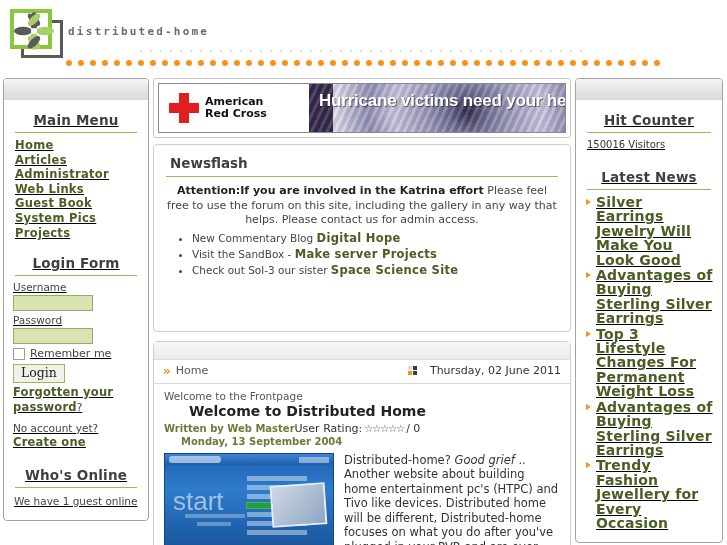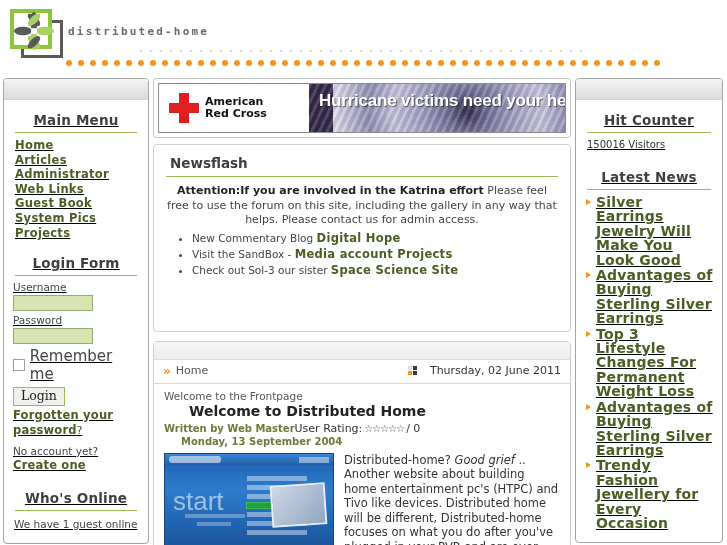--- a/index.html
+++ b/index.html
@@ -73,21 +73,21 @@
   }
 
   
   .fld-label { font-size: 10.5px; color: #444; margin: 2px 0 2px 0; }
   .fld-input {
     width: 80px; height: 16px; background: #d8e4b0; border: 1px solid #9aa878;
     display: block; margin-bottom: 3px;
   }
   .remember-row { display: flex; align-items: center; gap: 5px; margin: 3px 0 2px 0; }
   .cbox { width: 12px; height: 12px; border: 1px solid #9e9e9e; background: #fff; display: block; }
-  .remember-row span { font-size: 15px; color: #444; }
+  .remember-row span { font-size: 11px; color: #444; }
   .login-btn {
     font-family: "DejaVu Serif", "Liberation Serif", serif;
     font-size: 12.5px; color: #222; background: #f0f0ec;
     border: 1px solid #9bbb59; padding: 0px 7px 1px 7px; margin: 1px 0 1px 0;
     display: inline-block; line-height: 16px; cursor: pointer;
   }
   .link-bold { font-size: 11.5px; font-weight: bold; color: #4a5d23; text-decoration: none;
     line-height: 14px; display: inline; letter-spacing: .2px;}
   .mini { font-size: 10.5px; color: #444; line-height: 14px; margin-top: 7px; }
   .mini-plain { font-size: 10.5px; color: #444; }
@@ -412,21 +412,21 @@
 
       <div class="content-panel">
         <div class="newsflash-body">
           <div class="nf-title">Newsflash</div>
           <hr class="nf-rule">
           <p class="nf-para">
             <b>Attention:If you are involved in the Katrina effort</b><span> Please feel free to use the forum on this site, including the gallery in any way that helps. Please contact us for admin access.</span>
           </p>
           <ul class="nf-list">
             <li><span>New Commentary Blog </span><a href="#">Digital Hope</a></li>
-            <li><span>Visit the SandBox - </span><a href="#">Media account Projects</a></li>
+            <li><span>Visit the SandBox - </span><a href="#">Make server Projects</a></li>
             <li><span>Check out Sol-3 our sister </span><a href="#">Space Science Site</a></li>
           </ul>
           <div class="nf-spacer"></div>
         </div>
       </div>
 
       <div class="content-panel">
         <div class="bc-cap"></div>
         <div class="bc-bar">
           <div class="bc-left">

